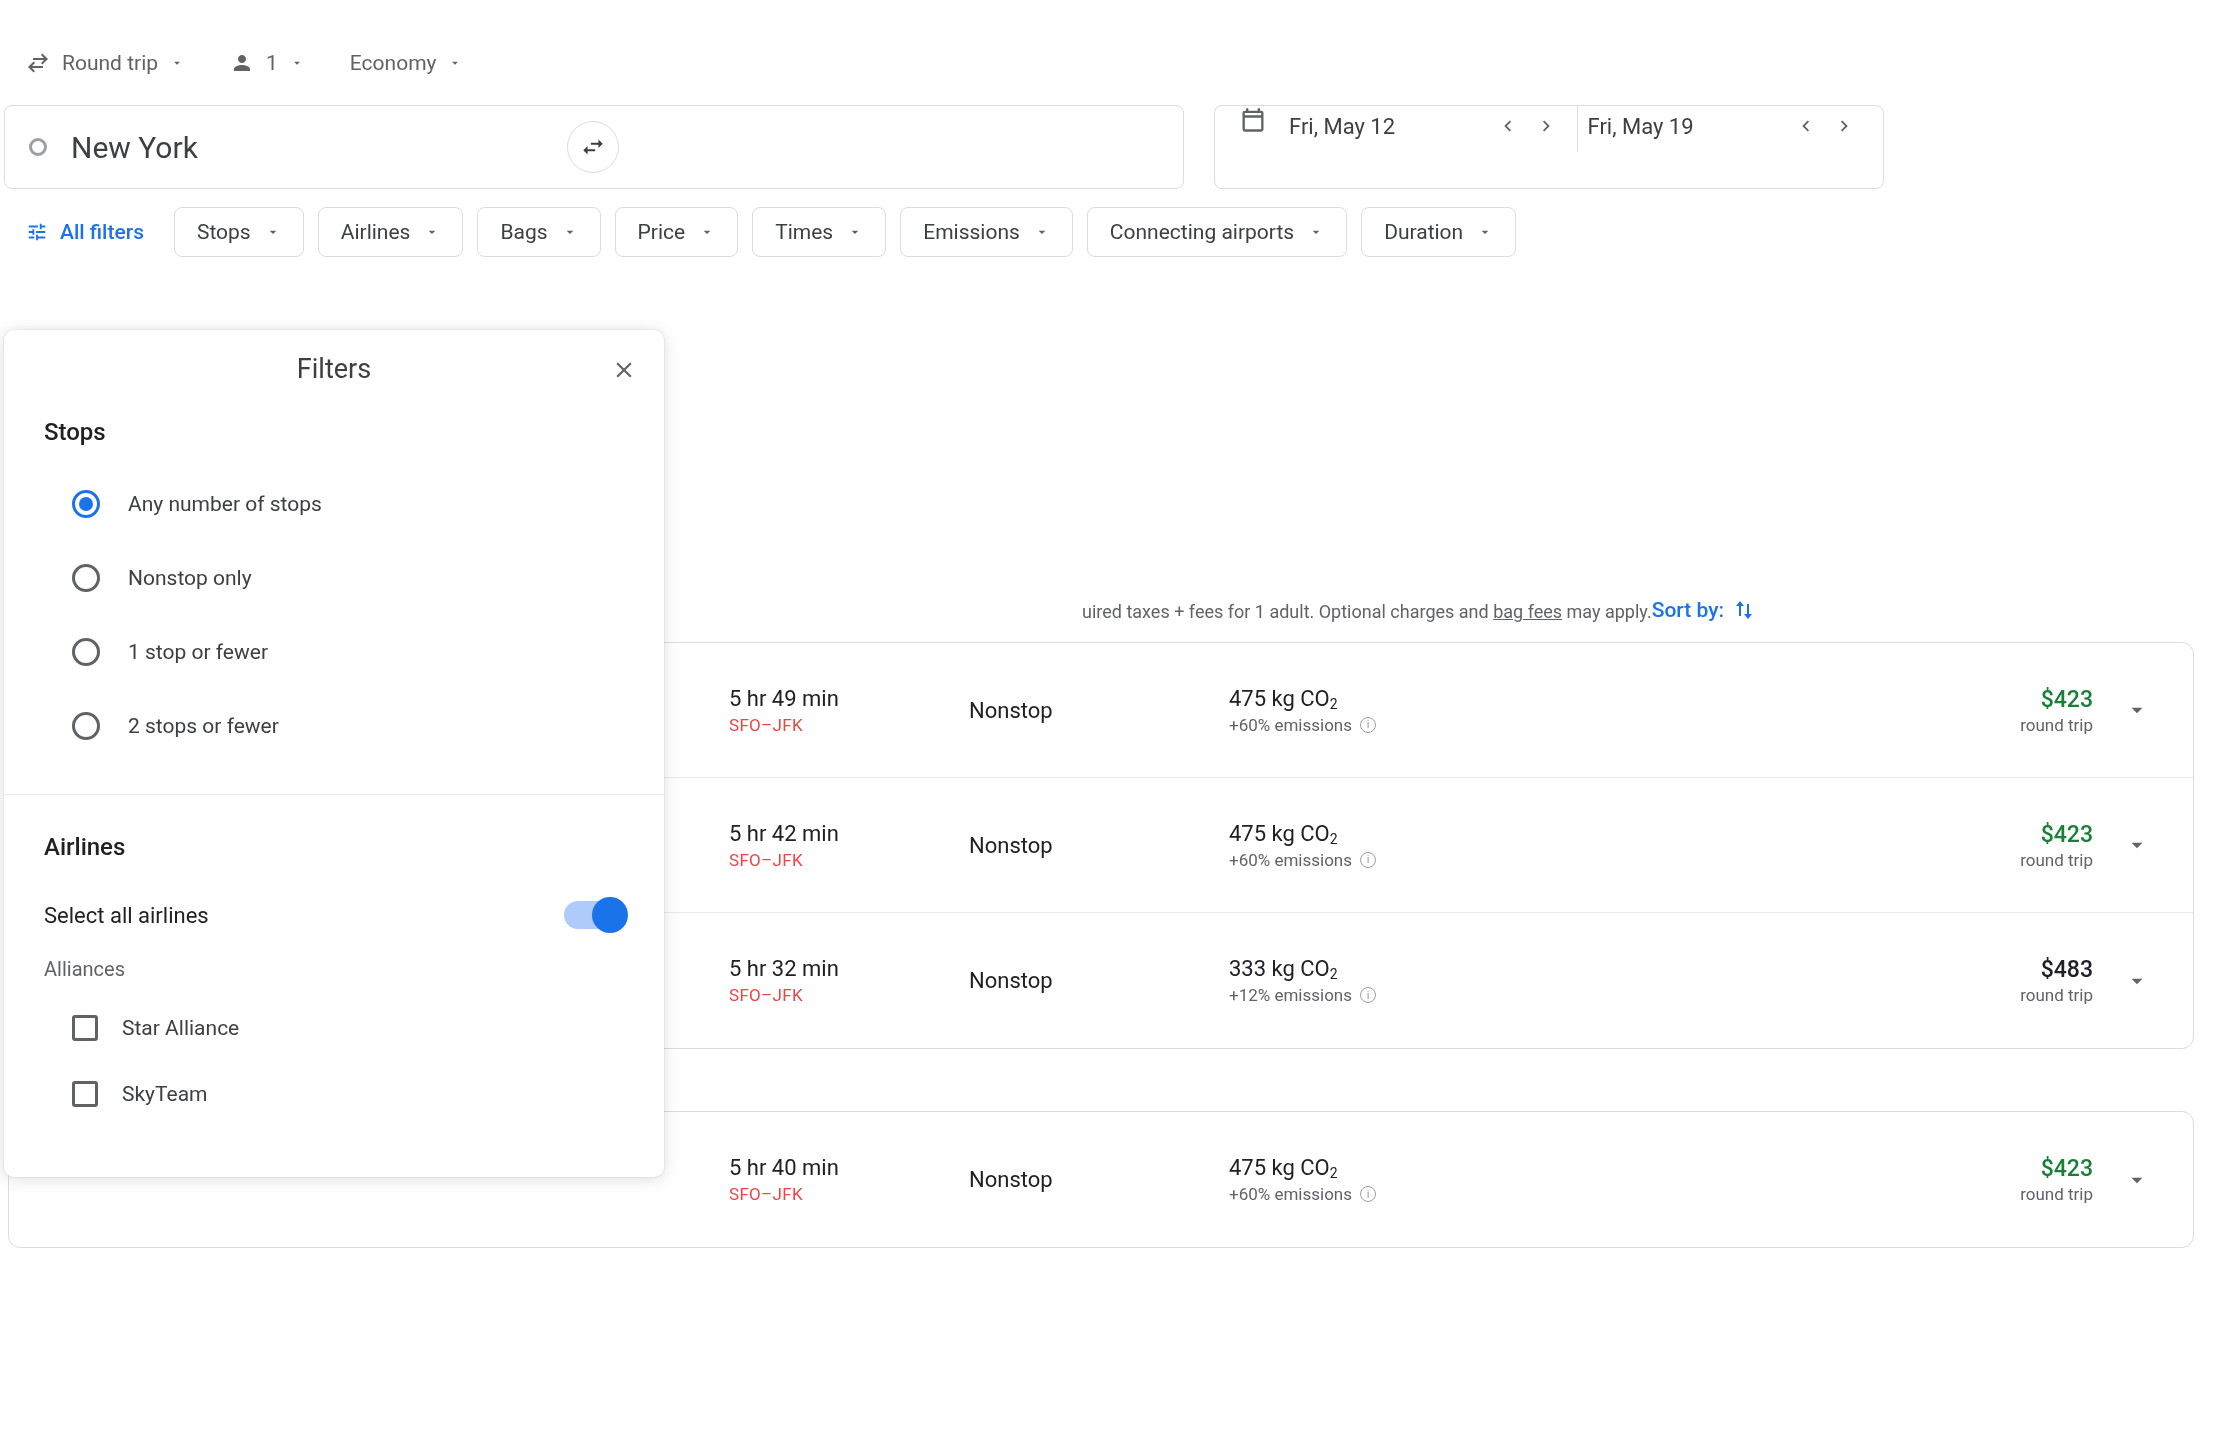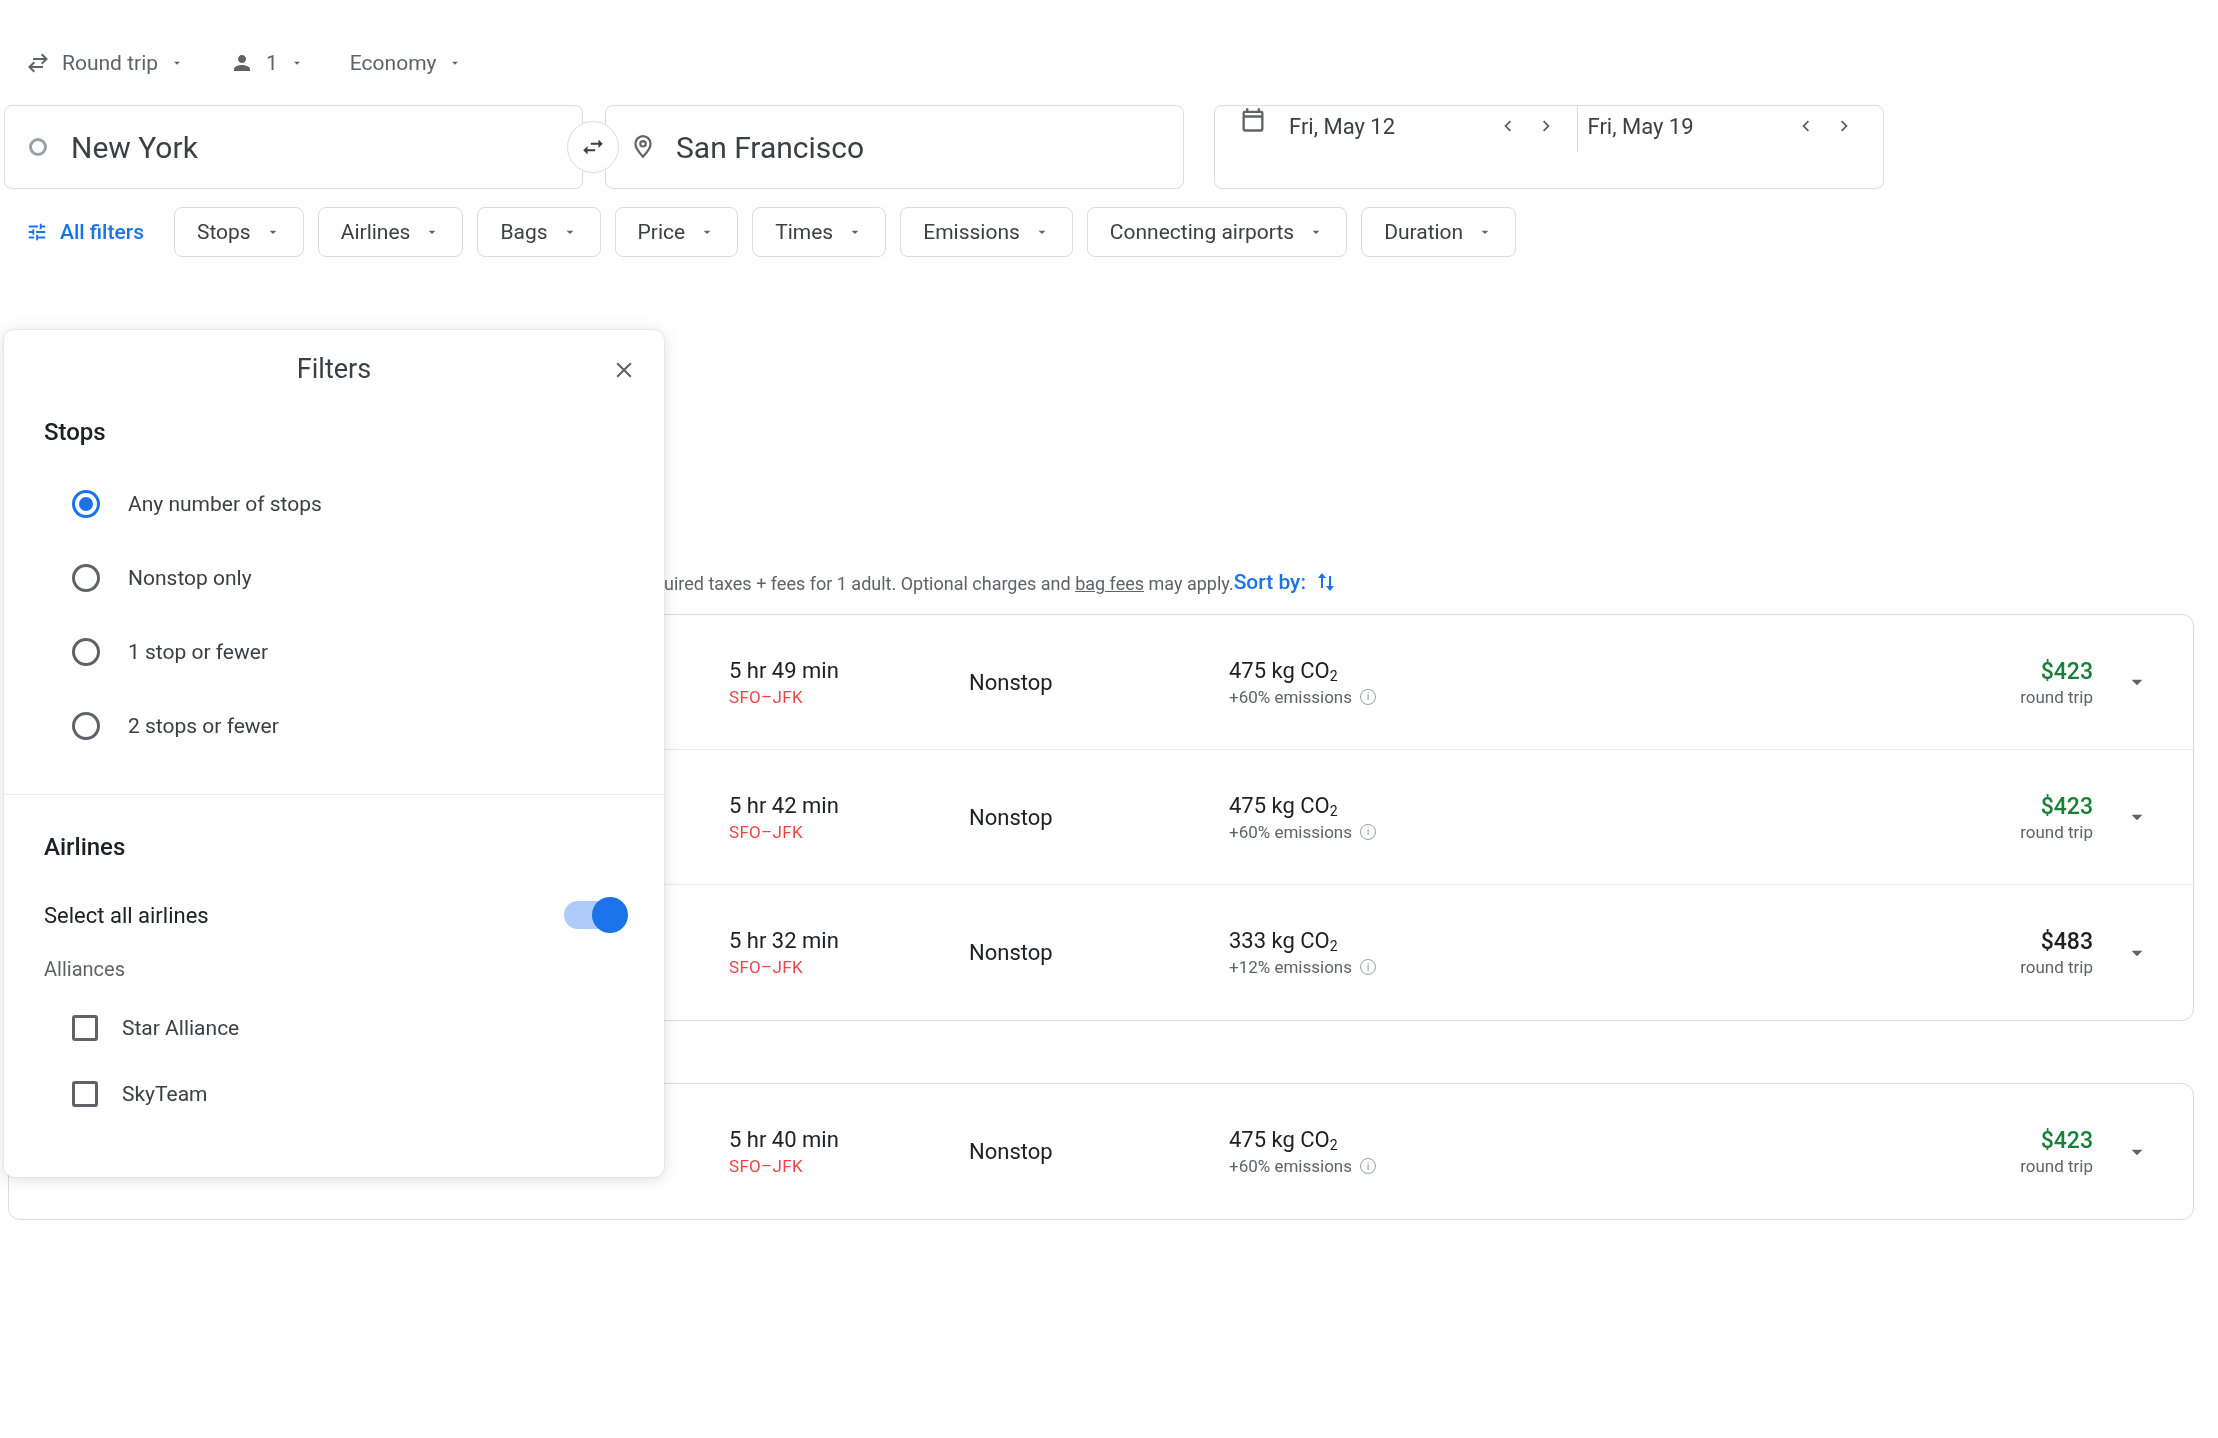--- a/index.html
+++ b/index.html
@@ -183,23 +183,23 @@
   .checkbox {
     width:26px; height:26px; border-radius:3px;
     border: 3px solid #5f6368; flex-shrink:0;
   }
 
   
   .results-area {
     position:absolute; top: 570px; left: 4px; right: 20px;
   }
   .disclaimer-row {
-    display:flex; justify-content:flex-start; align-items:flex-end;
+    display:flex; justify-content:center; align-items:flex-end;
     padding: 0 10px 20px 660px;
-    font-size:18px; color:#5f6368;
+    font-size:18px; color:#5f6368;margin-top:28px;
   }
   .disclaimer-row .bag-fees { text-decoration: underline; }
   .sort-by {
     color:#1a73e8; font-size:21px; font-weight:500;
     display:flex; align-items:center; gap:8px; cursor:pointer;
     padding-right: 14px;
   }
   .result-card {
     border: 1px solid #dadce0;
     border-radius: 12px;
@@ -274,27 +274,20 @@
   <div class="origin-dest-wrap">
     <div class="field-box origin-box">
       <span class="origin-icon"></span>
       <span>New York</span>
     </div>
     <div class="swap-circle">
       <svg width="26" height="26" viewBox="0 0 24 24" fill="#3c4043">
           <path d="M6.99 11L3 15l3.99 4v-3H14v-2H6.99v-3zM21 9l-3.99-4v3H10v2h7.01v3L21 9z"></path>
         </svg>
     </div>
-    <div class="field-box dest-box">
-      <svg class="pin-icon" width="26" height="26" viewBox="0 0 24 24" fill="none" stroke="#5f6368" stroke-width="2">
-          <path d="M12 21s-7-7.5-7-12a7 7 0 1 1 14 0c0 4.5-7 12-7 12z"></path>
-          <circle cx="12" cy="9" r="2.5"></circle>
-        </svg>
-      <span>San Francisco</span>
-    </div>
   </div>
   <div class="dates-box">
     <svg class="cal-icon" width="28" height="28" viewBox="0 0 24 24" fill="#5f6368">
         <path d="M19 4h-1V2h-2v2H8V2H6v2H5a2 2 0 0 0-2 2v14a2 2 0 0 0 2 2h14a2 2 0 0 0 2-2V6a2 2 0 0 0-2-2zm0 16H5V10h14v10zM5 8V6h14v2H5z"></path>
       </svg>
     <div class="date-seg">
       <span>Fri, May 12</span>
       <div class="chev-btn">
           <svg width="22" height="22" viewBox="0 0 24 24" fill="#5f6368">
             <path d="M15 6l-6 6 6 6 1.4-1.4L11.8 12l4.6-4.6z"></path>

